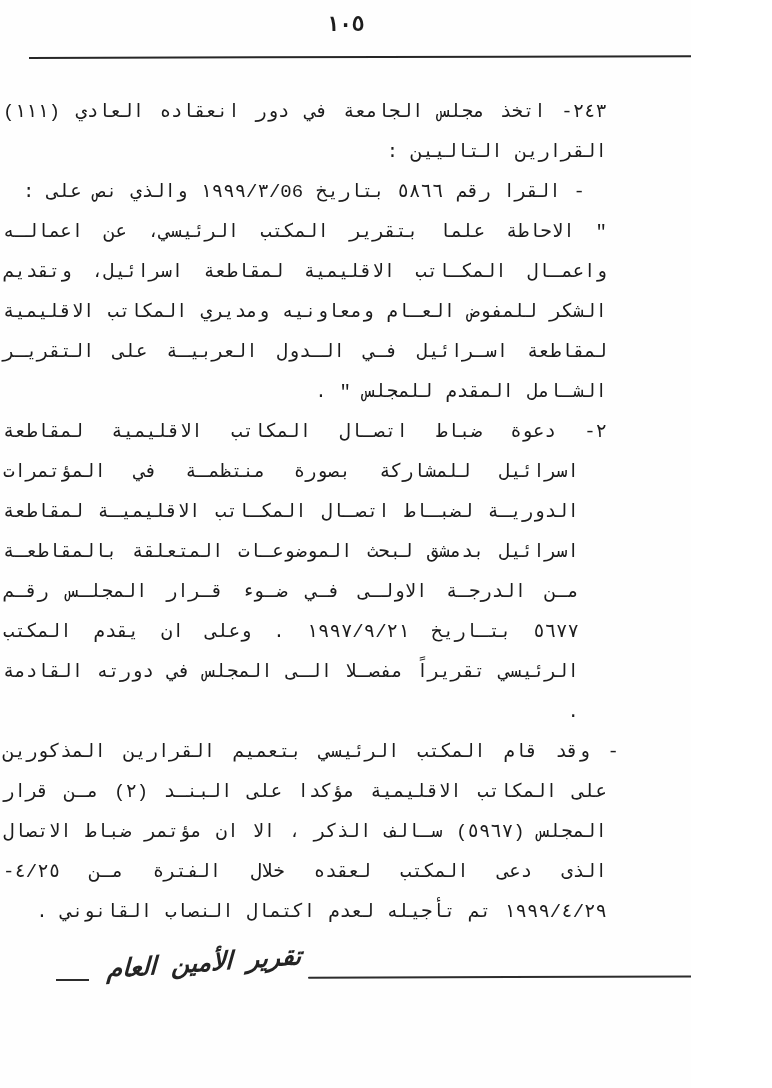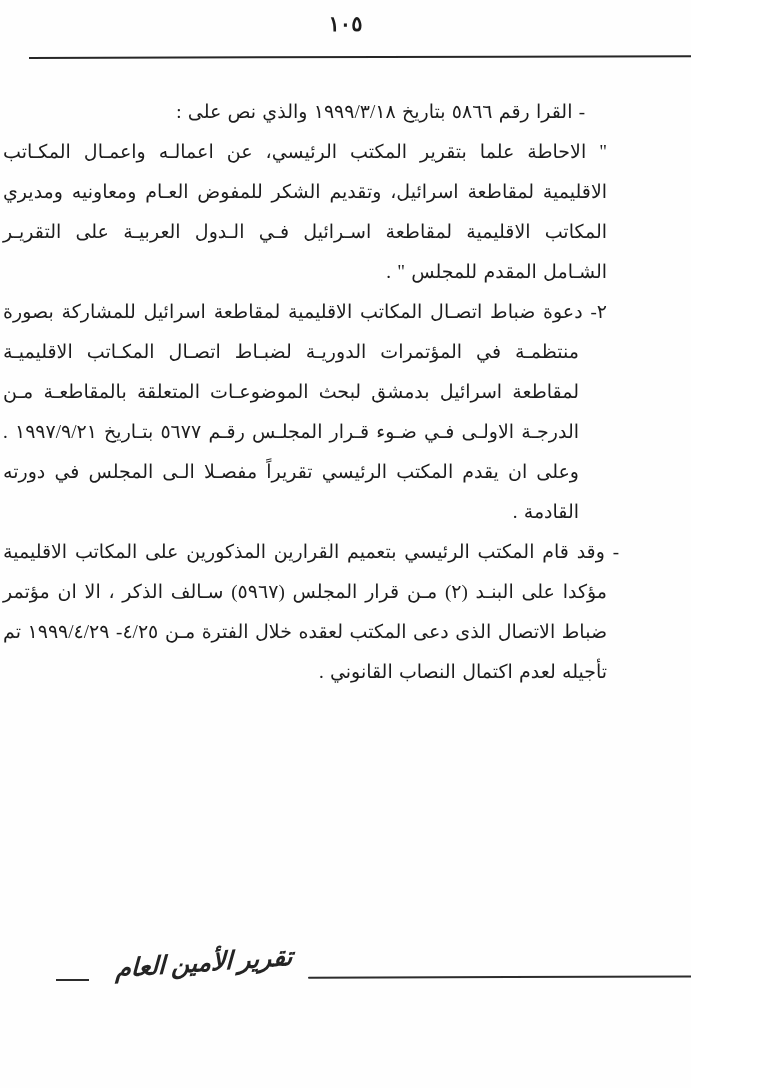--- a/index.html
+++ b/index.html
@@ -5,21 +5,21 @@
   * { margin: 0; padding: 0; box-sizing: border-box; }
   html, body { width: 772px; height: 1088px; }
   body { background: #ffffff; }
 
   .page {
     position: relative;
     width: 691px;
     height: 1088px;
     background: #fefefdf5;
     background-color: #fefefe;
-    font-family: Liberation Serif, serif;
+    font-family: Liberation Mono, monospace;
     color: #1c1c1c;
     overflow: hidden;
   }
 
   .page-number {
     position: absolute;
     top: 12px;
     left: 0;
     right: 0;
     text-align: center;
@@ -112,22 +112,23 @@
 <body>
 
 <div class="page">
 
   <div class="page-number">١٠٥</div>
 
   <div class="top-rule"></div>
 
   <div class="content">
 
+    <p class="para main">٢٤٣- اتخذ مجلس الجامعة في دور انعقاده العادي (١١١) القرارين التاليين :</p>
 
-    <p class="para sub">- القرا رقم ٥٨٦٦ بتاريخ ١٩٩٩/٣/١٨ والذي نص على :</p>
+    <p class="para sub">- القرا رقم ٥٨٦٦ بتاريخ ١٩٩٩/٣/06 والذي نص على :</p>
 
     <p class="para quote">" الاحاطة علما بتقرير المكتب الرئيسي، عن اعمالـه واعمـال المكـاتب الاقليمية لمقاطعة اسرائيل، وتقديم الشكر للمفوض العـام ومعاونيه ومديري المكاتب الاقليمية لمقاطعة اسـرائيل فـي الـدول العربيـة على التقريـر الشـامل المقدم للمجلس " .</p>
 
 
 
     <p class="para numbered">٢- دعوة ضباط اتصـال المكاتب الاقليمية لمقاطعة اسرائيل للمشاركة بصورة منتظمـة في المؤتمرات الدوريـة لضبـاط اتصـال المكـاتب الاقليميـة لمقاطعة اسرائيل بدمشق لبحث الموضوعـات المتعلقة بالمقاطعـة مـن الدرجـة الاولـى فـي ضـوء قـرار المجلـس رقـم ٥٦٧٧ بتـاريخ ١٩٩٧/٩/٢١ . وعلى ان يقدم المكتب الرئيسي تقريراً مفصـلا الـى المجلس في دورته القادمة .</p>
 
     <p class="para dash">- وقد قام المكتب الرئيسي بتعميم القرارين المذكورين على المكاتب الاقليمية مؤكدا على البنـد (٢) مـن قرار المجلس (٥٩٦٧) سـالف الذكر ، الا ان مؤتمر ضباط الاتصال الذى دعى المكتب لعقده خلال الفترة مـن ٤/٢٥- ١٩٩٩/٤/٢٩ تم تأجيله لعدم اكتمال النصاب القانوني .</p>
   </div>
 

